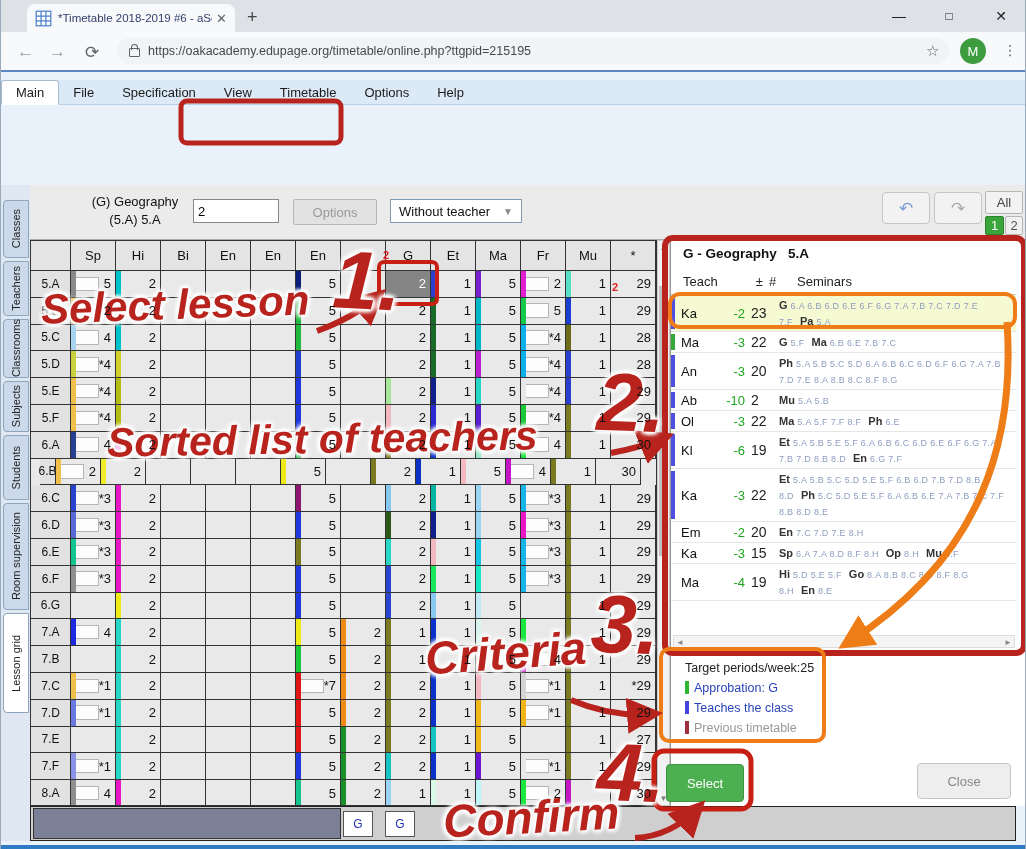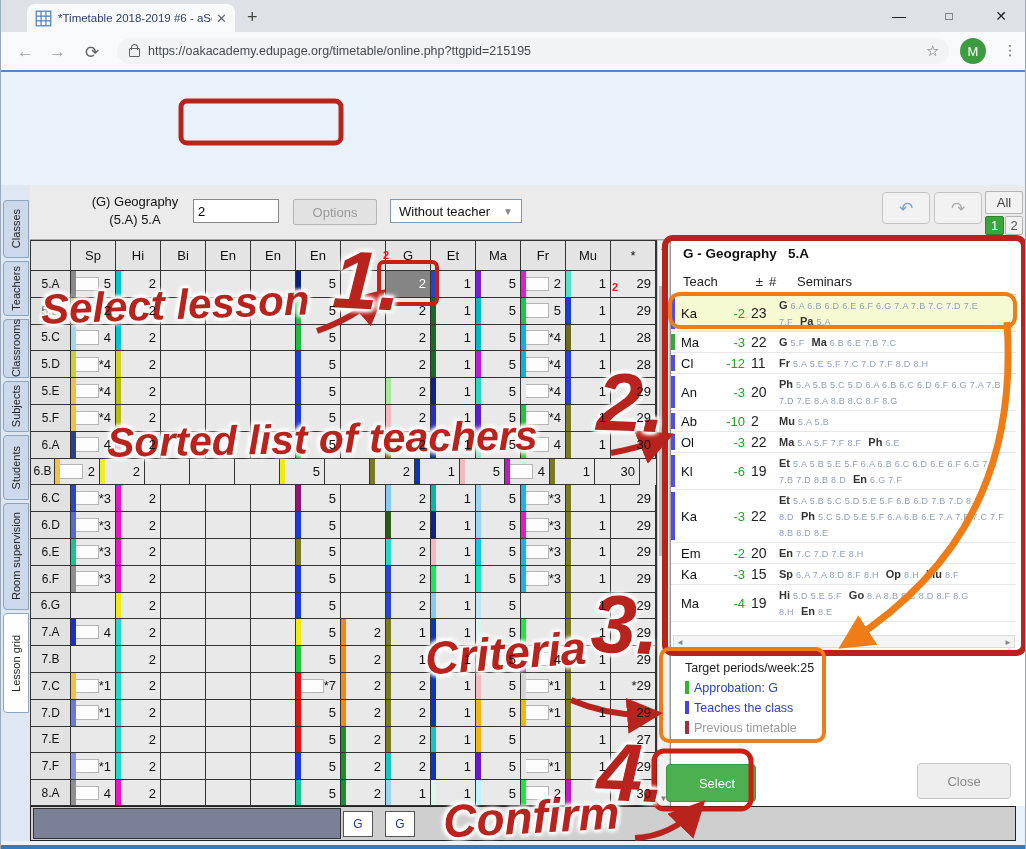--- a/index.html
+++ b/index.html
@@ -64,21 +64,21 @@
   .t-bar{width:4px;align-self:stretch;flex:0 0 auto;margin-right:6px;}
   .t-name{width:36px;flex:0 0 auto;font-size:13px;color:#111;}
   .t-diff{width:34px;flex:0 0 auto;font-size:13px;color:#1ea51e;text-align:right;padding-right:6px;box-sizing:border-box;}
   .t-count{width:28px;flex:0 0 auto;font-size:14px;color:#222;}
   .t-lessons{flex:1;line-height:13px;padding-right:4px;}
   .t-sub{font-weight:bold;font-size:11px;color:#333;margin-right:3px;}
   .t-cls{font-size:9px;color:#8e9dc0;margin-right:7px;letter-spacing:.3px;}
   .p-hscroll{position:absolute;left:2px;top:395px;width:342px;height:13px;background:#f4f4f4;border:1px solid #ddd;box-sizing:border-box;font-size:8px;color:#888;}
   .legend{position:absolute;left:14px;top:418px;font-size:12.5px;line-height:20px;}
   .lg-bar{display:inline-block;width:4px;height:13px;margin-right:5px;vertical-align:-2px;}
-  .btn-select{position:absolute;left:-5px;top:524px;width:76px;height:36px;background:#4caf50;color:#fff;font-size:13px;border:1px solid #3d9442;border-radius:4px;display:flex;align-items:center;justify-content:center;padding-left:12px;}
+  .btn-select{position:absolute;left:-5px;top:524px;width:76px;height:36px;background:#4caf50;color:#fff;font-size:13px;border:1px solid #3d9442;border-radius:4px;display:flex;align-items:center;justify-content:center;}
   .btn-close{position:absolute;left:246px;top:523px;width:92px;height:34px;background:#eee;border:1px solid #c5c5c5;border-radius:4px;color:#888;font-size:13px;display:flex;align-items:center;justify-content:center;}
   
   .bottombar{position:absolute;left:29px;top:806px;width:986px;height:35px;background:#cfcfcf;border:1px solid #222;box-sizing:border-box;}
   .pool{position:absolute;left:2px;top:1px;width:308px;height:31px;background:#7b8096;border:1px solid #333;box-sizing:border-box;}
   .card{position:absolute;top:4px;width:30px;height:26px;background:#fff;border:1px solid #555;box-sizing:border-box;display:flex;align-items:center;justify-content:center;font-size:12px;color:#2233aa;}
   .bottom-edge{position:absolute;left:0;top:845px;width:100%;height:4px;background:#2e7bc4;}
   
   .ann{position:absolute;pointer-events:none;color:#b8241d;font-weight:bold;font-style:italic;
     text-shadow:0 0 3px #fff,0 0 5px #fff,0 0 7px #fff,2px 2px 4px #fff,-2px -2px 4px #fff,2px -2px 4px #fff,-2px 2px 4px #fff;}
   .ann-svg{position:absolute;left:0;top:0;pointer-events:none;}
@@ -110,20 +110,21 @@
   <span class="nav-ico" style="left:84px;color:#5f6368;">⟳</span>
   <div class="urlbar">
     <span class="lock"></span>
     <span class="url">https://oakacademy.edupage.org/timetable/online.php?ttgpid=215195</span>
   </div>
   <span class="nav-ico" style="left:925px;font-size:15px;">☆</span>
   <div class="avatar">M</div>
   <span class="nav-ico" style="left:1002px;font-size:14px;">⋮</span>
 
   <div class="app-topline"></div>
+  <div class="menubar"><span id="menu-items"><span class="menu-item active">Main</span><span class="menu-item">File</span><span class="menu-item">Specification</span><span class="menu-item">View</span><span class="menu-item">Timetable</span><span class="menu-item">Options</span><span class="menu-item">Help</span></span></div>
 
   <div class="toolbar">
     <div class="titem" style="left:24px;top:112px;">
       <svg class="icon16" viewBox="0 0 17 17">
           <path d="M3 1 h8 l4 4 v11 H3 z" fill="#fdfdfd" stroke="#8aa"></path>
           <circle cx="5" cy="13" r="3.4" fill="#49b84c"></circle>
           <path d="M5 11.2v3.6M3.2 13h3.6" stroke="#fff" stroke-width="1.2"></path>
         </svg>
       <span>New</span>
     </div>
@@ -655,21 +656,21 @@
         </div>
         <div class="g-cell" style="width: 45px; height: 26.8px;">
           <div class="stripe" style="left: 0px; background: rgb(122, 122, 34);"></div>
           <span class="g-val">1</span>
         </div>
         <div class="g-cell" style="width: 45px; height: 26.8px;">
           <span class="g-val">30</span>
         </div>
       </div>
       <div class="g-row">
-        <div class="g-cell g-label" style="width: 24px; height: 26.8px;">6.B</div>
+        <div class="g-cell g-label" style="width: 16px; height: 26.8px; margin-left: 9px;">6.B</div>
         <div class="g-cell" style="width: 45px; height: 26.8px;">
           <div class="wbar"></div>
           <div class="stripe" style="left: 0px; background: rgb(240, 192, 74);"></div>
           <span class="g-val">2</span>
         </div>
         <div class="g-cell" style="width: 45px; height: 26.8px;">
           <div class="stripe" style="left: 0px; background: rgb(240, 238, 40);"></div>
           <span class="g-val">2</span>
         </div>
         <div class="g-cell" style="width: 45px; height: 26.8px;">
@@ -1359,27 +1360,20 @@
           <div class="t-diff">-2</div>
           <div class="t-count">23</div>
           <div class="t-lessons"><span class="t-sub">G</span><span class="t-cls">6.A 6.B 6.D 6.E 6.F 6.G 7.A 7.B 7.C 7.D 7.E 7.F</span><span class="t-sub">Pa</span><span class="t-cls">5.A</span></div>
         </div>
         <div class="t-row">
           <div class="t-bar" style="background: rgb(53, 168, 53);"></div>
           <div class="t-name">Ma</div>
           <div class="t-diff">-3</div>
           <div class="t-count">22</div>
           <div class="t-lessons"><span class="t-sub">G</span><span class="t-cls">5.F</span><span class="t-sub">Ma</span><span class="t-cls">6.B 6.E 7.B 7.C</span></div>
-        </div>
-        <div class="t-row">
-          <div class="t-bar" style="background: rgb(80, 80, 224);"></div>
-          <div class="t-name">Cl</div>
-          <div class="t-diff">-12</div>
-          <div class="t-count">11</div>
-          <div class="t-lessons"><span class="t-sub">Fr</span><span class="t-cls">5.A 5.E 5.F 7.C 7.D 7.F 8.D 8.H</span></div>
         </div>
         <div class="t-row">
           <div class="t-bar" style="background: rgb(80, 80, 224);"></div>
           <div class="t-name">An</div>
           <div class="t-diff">-3</div>
           <div class="t-count">20</div>
           <div class="t-lessons"><span class="t-sub">Ph</span><span class="t-cls">5.A 5.B 5.C 5.D 6.A 6.B 6.C 6.D 6.F 6.G 7.A 7.B 7.D 7.E 8.A 8.B 8.C 8.F 8.G</span></div>
         </div>
         <div class="t-row">
           <div class="t-bar" style="background: rgb(80, 80, 224);"></div>

